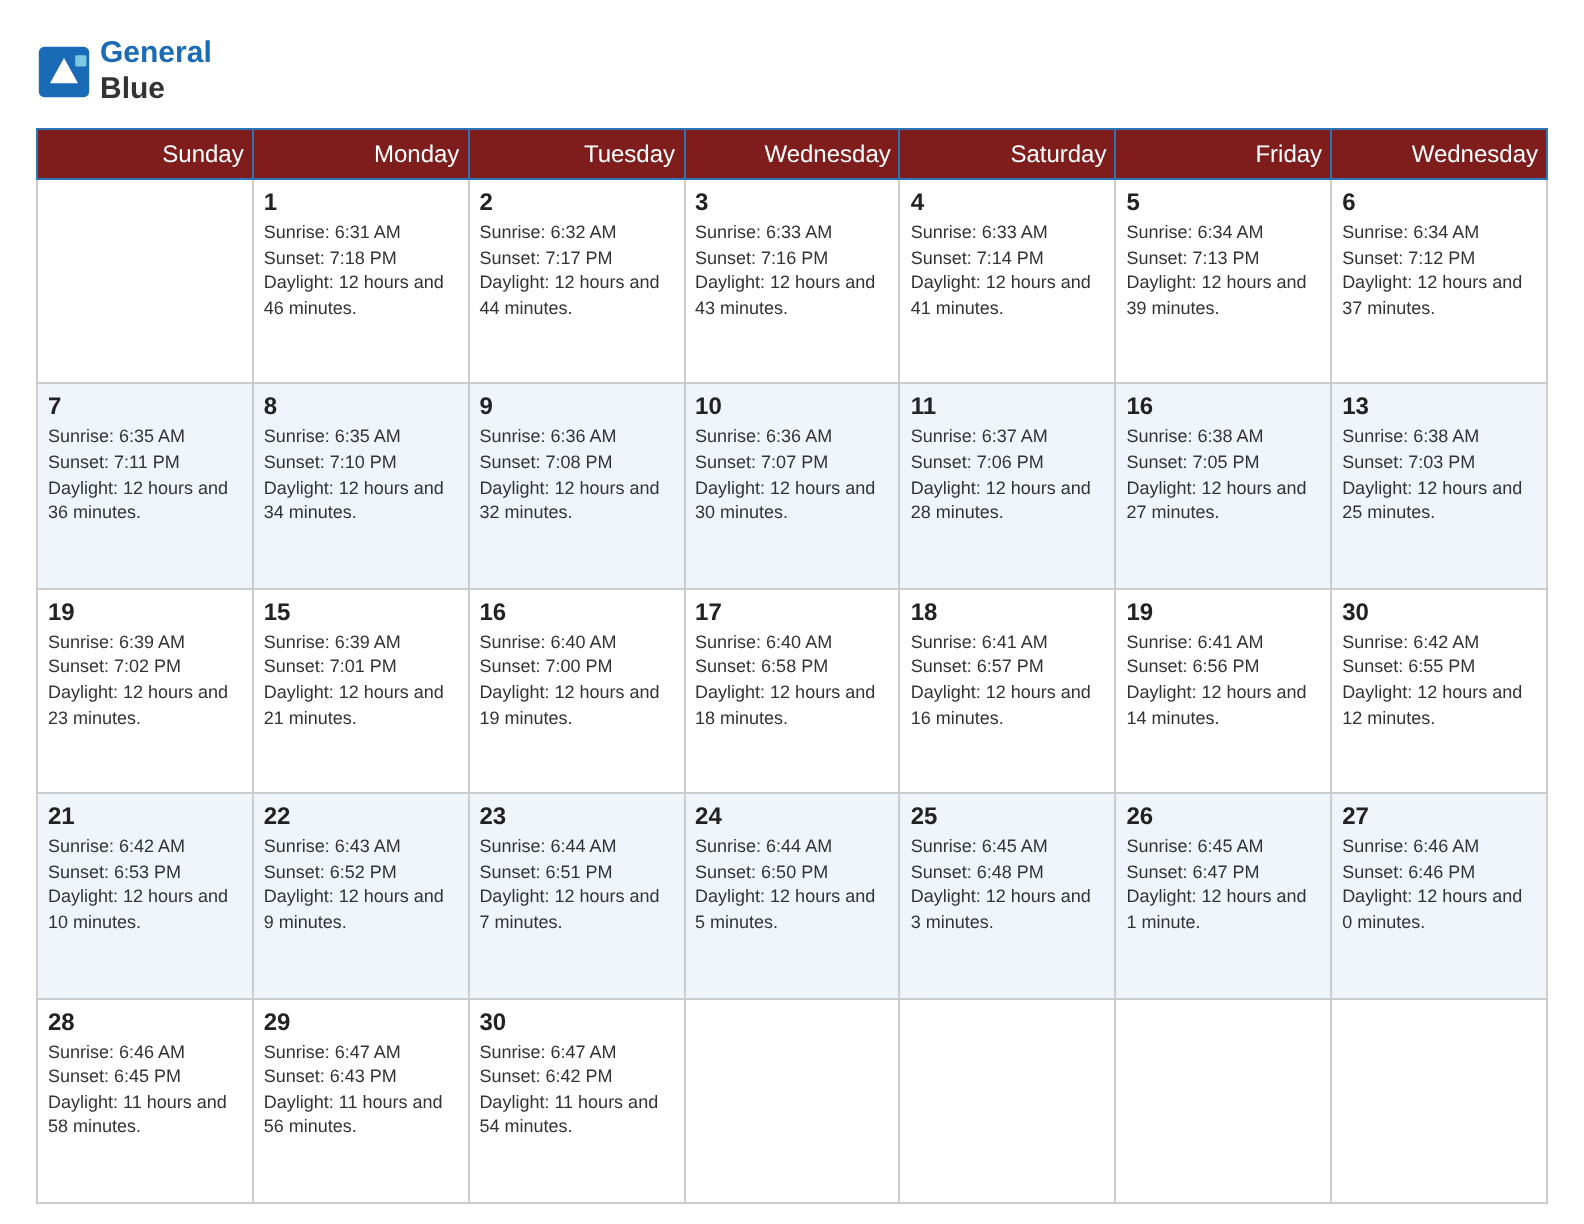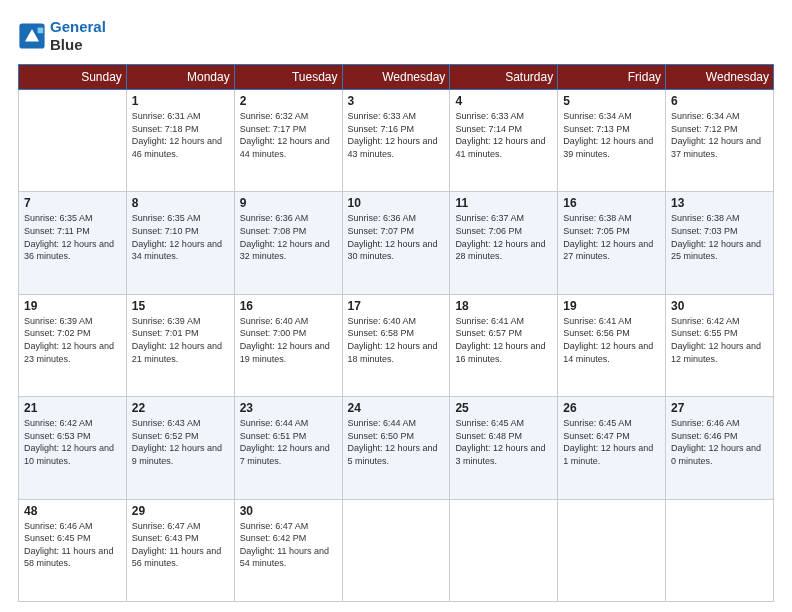--- a/index.html
+++ b/index.html
@@ -245,21 +245,21 @@
             <span class="day-number">26</span>
             <div class="cell-text">Sunrise: 6:45 AM<br>Sunset: 6:47 PM<br>Daylight: 12 hours and 1 minute.</div>
           </td>
           <td>
             <span class="day-number">27</span>
             <div class="cell-text">Sunrise: 6:46 AM<br>Sunset: 6:46 PM<br>Daylight: 12 hours and 0 minutes.</div>
           </td>
         </tr>
         <tr>
           <td>
-            <span class="day-number">48</span>
+            <span class="day-number">28</span>
             <div class="cell-text">Sunrise: 6:46 AM<br>Sunset: 6:45 PM<br>Daylight: 11 hours and 58 minutes.</div>
           </td>
           <td>
             <span class="day-number">29</span>
             <div class="cell-text">Sunrise: 6:47 AM<br>Sunset: 6:43 PM<br>Daylight: 11 hours and 56 minutes.</div>
           </td>
           <td>
             <span class="day-number">30</span>
             <div class="cell-text">Sunrise: 6:47 AM<br>Sunset: 6:42 PM<br>Daylight: 11 hours and 54 minutes.</div>
           </td>

